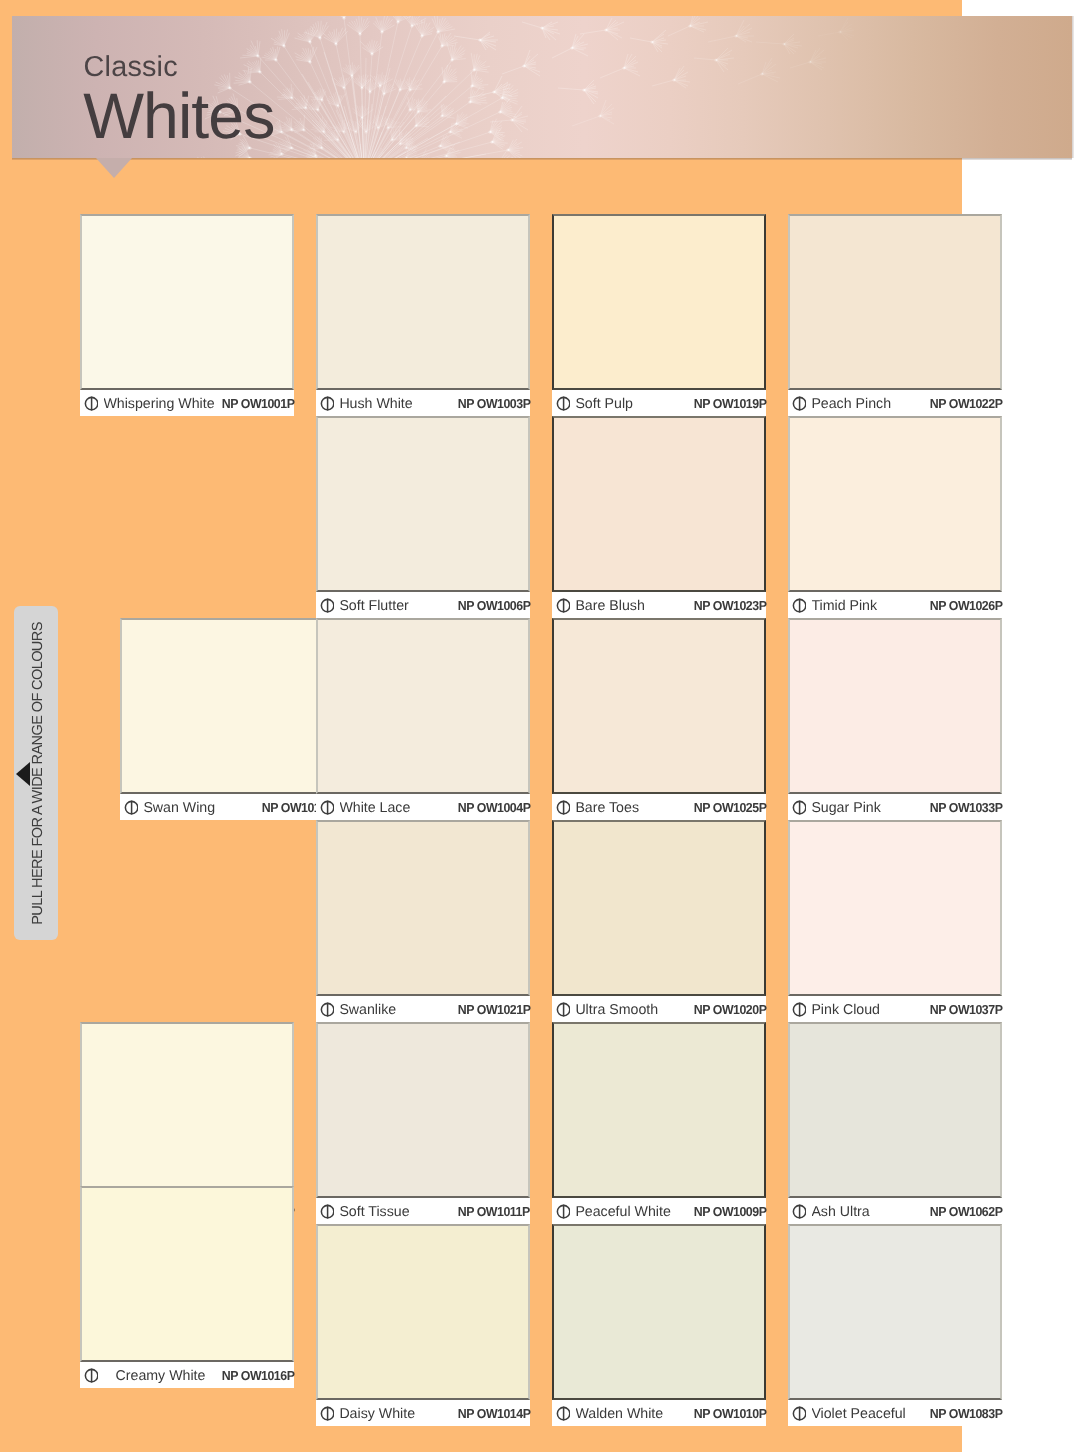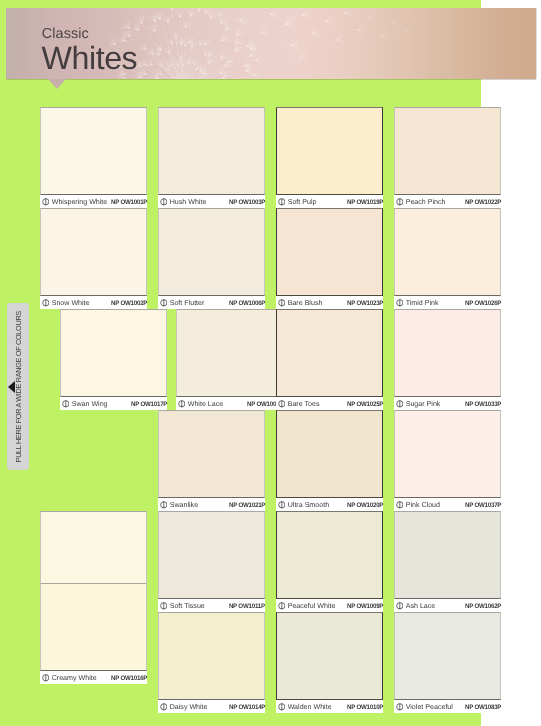--- a/index.html
+++ b/index.html
@@ -1,20 +1,20 @@
 <!DOCTYPE html>
 <html><head>
 <meta charset="utf-8">
 <title>Classic Whites</title>
 <style>
   html,body{margin:0;padding:0;background:#fff;}
   body{width:541px;height:726px;overflow:hidden;
        font-family:"Liberation Sans","DejaVu Sans",sans-serif;
        -webkit-font-smoothing:antialiased;text-rendering:geometricPrecision;}
-  #page{position:relative;width:481px;height:726px;background:#bef264;}
+  #page{position:relative;width:481px;height:726px;background:#fdba74;}
 
   
   #header{position:absolute;left:6px;top:8px;width:530px;height:71px;}
   #header-band{position:absolute;inset:0;overflow:hidden;
     box-shadow:0 0.8px 0 rgba(80,60,50,.30), 0.8px 0 0 rgba(80,60,50,.22);
     background:linear-gradient(90deg,#c2afac 0%,#cdb3b2 8%,#d5bab7 18%,#ddc2bd 27%,
       #e4c9c4 35%,#ead0c9 45%,#eed3cc 54%,#ebcfc4 62%,#e6cabb 69%,#dfc2ae 77%,
       #d8b9a0 85%,#d2af94 93%,#cfaa8c 100%);}
   #dandelion{position:absolute;left:-6px;top:-8px;pointer-events:none;}
   #header-tail{position:absolute;left:48px;top:79px;width:0;height:0;
@@ -259,31 +259,20 @@
         <div class="chip" style="background:#f4e6d2"></div>
         <div class="lbl">
           <svg class="ico" viewBox="0 0 10 10">
             <circle cx="5" cy="5" r="4.1" fill="none" stroke="#3d3d3d" stroke-width="1"></circle>
             <path d="M5 0.4V9.6" stroke="#3d3d3d" stroke-width="1"></path>
           </svg>
           <span class="nm">Peach Pinch</span>
           <span class="cd">NP OW1022P</span>
         </div>
       </div>
-      <div class="sw" style="left: 0px; top: 101px;">
-        <div class="chip" style="background:#fcf5e6"></div>
-        <div class="lbl">
-          <svg class="ico" viewBox="0 0 10 10">
-            <circle cx="5" cy="5" r="4.1" fill="none" stroke="#3d3d3d" stroke-width="1"></circle>
-            <path d="M5 0.4V9.6" stroke="#3d3d3d" stroke-width="1"></path>
-          </svg>
-          <span class="nm">Snow White</span>
-          <span class="cd">NP OW1002P</span>
-        </div>
-      </div>
       <div class="sw" style="left: 118px; top: 101px;">
         <div class="chip" style="background:#f3ecdd"></div>
         <div class="lbl">
           <svg class="ico" viewBox="0 0 10 10">
             <circle cx="5" cy="5" r="4.1" fill="none" stroke="#3d3d3d" stroke-width="1"></circle>
             <path d="M5 0.4V9.6" stroke="#3d3d3d" stroke-width="1"></path>
           </svg>
           <span class="nm">Soft Flutter</span>
           <span class="cd">NP OW1006P</span>
         </div>
@@ -314,21 +303,21 @@
         <div class="chip" style="background:#fcf6e2"></div>
         <div class="lbl">
           <svg class="ico" viewBox="0 0 10 10">
             <circle cx="5" cy="5" r="4.1" fill="none" stroke="#3d3d3d" stroke-width="1"></circle>
             <path d="M5 0.4V9.6" stroke="#3d3d3d" stroke-width="1"></path>
           </svg>
           <span class="nm">Swan Wing</span>
           <span class="cd">NP OW1017P</span>
         </div>
       </div>
-      <div class="sw" style="left: 136px; top: 202px; padding-left: 20px;">
+      <div class="sw" style="left: 118px; top: 202px; padding-left: 20px;">
         <div class="chip" style="background:#f4ecdd"></div>
         <div class="lbl">
           <svg class="ico" viewBox="0 0 10 10">
             <circle cx="5" cy="5" r="4.1" fill="none" stroke="#3d3d3d" stroke-width="1"></circle>
             <path d="M5 0.4V9.6" stroke="#3d3d3d" stroke-width="1"></path>
           </svg>
           <span class="nm">White Lace</span>
           <span class="cd">NP OW1004P</span>
         </div>
       </div>
@@ -420,25 +409,25 @@
           <span class="cd">NP OW1009P</span>
         </div>
       </div>
       <div class="sw" style="left: 354px; top: 404px;">
         <div class="chip" style="background:#e6e5db"></div>
         <div class="lbl">
           <svg class="ico" viewBox="0 0 10 10">
             <circle cx="5" cy="5" r="4.1" fill="none" stroke="#3d3d3d" stroke-width="1"></circle>
             <path d="M5 0.4V9.6" stroke="#3d3d3d" stroke-width="1"></path>
           </svg>
-          <span class="nm">Ash Lace</span>
+          <span class="nm">Ash Ultra</span>
           <span class="cd">NP OW1062P</span>
         </div>
       </div>
-      <div class="sw" style="left: 0px; top: 476px;">
+      <div class="sw" style="left: 0px; top: 486px; text-align: center;">
         <div class="chip" style="background:#fcf7da"></div>
         <div class="lbl">
           <svg class="ico" viewBox="0 0 10 10">
             <circle cx="5" cy="5" r="4.1" fill="none" stroke="#3d3d3d" stroke-width="1"></circle>
             <path d="M5 0.4V9.6" stroke="#3d3d3d" stroke-width="1"></path>
           </svg>
           <span class="nm">Creamy White</span>
           <span class="cd">NP OW1016P</span>
         </div>
       </div>

